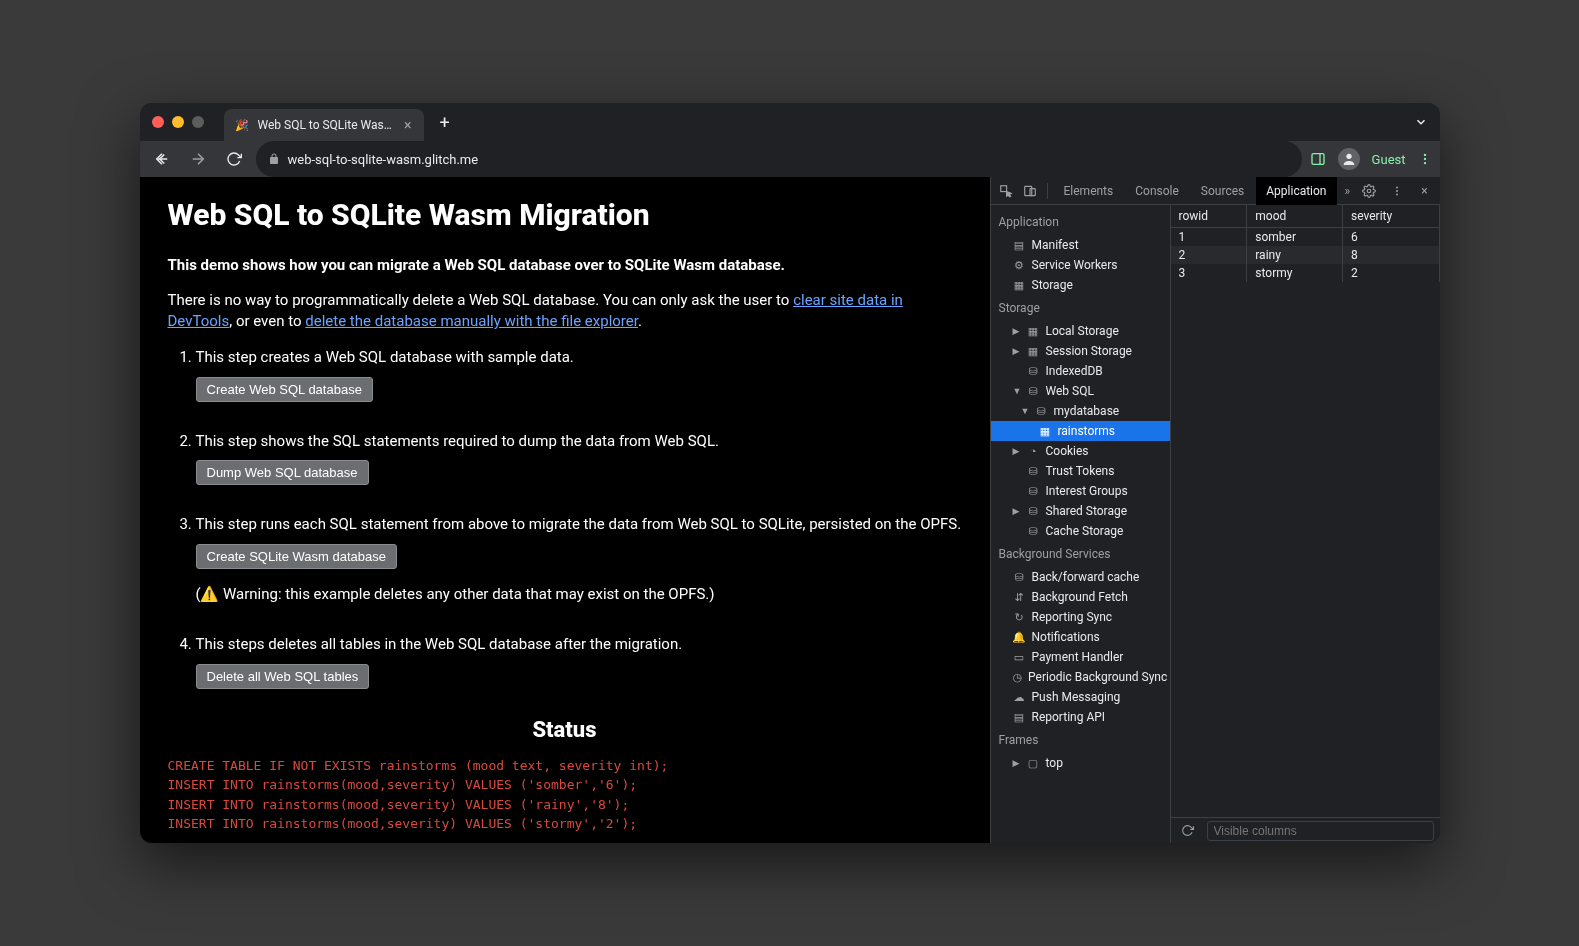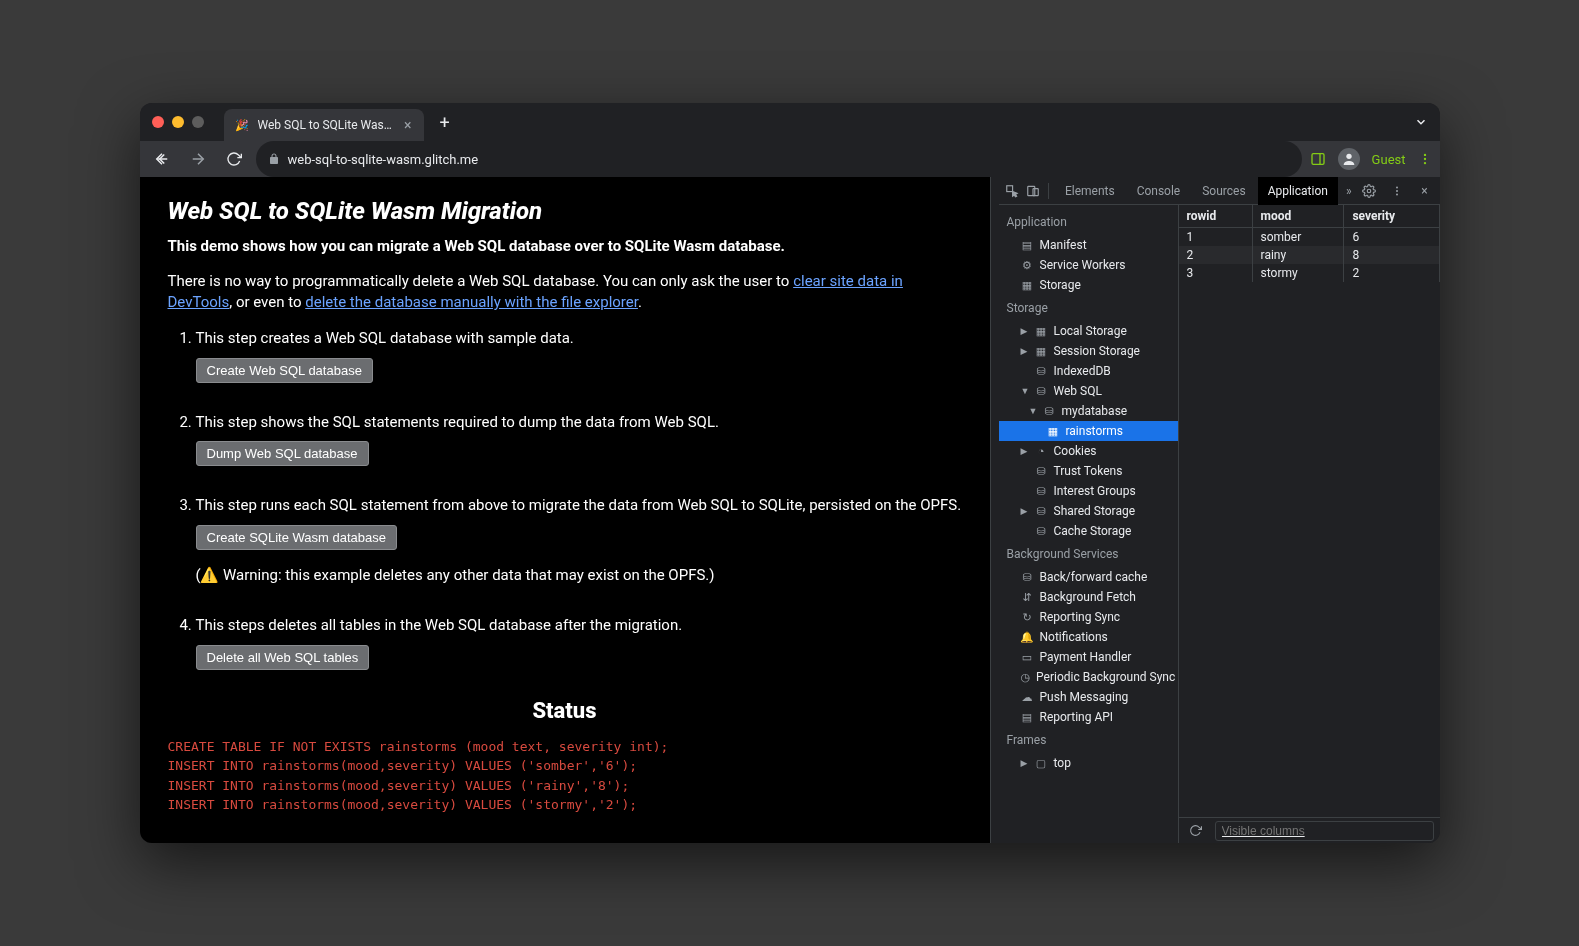--- a/index.html
+++ b/index.html
@@ -15,59 +15,59 @@
 .tab .favicon { width: 14px; height: 14px; display: inline-flex; align-items: center; justify-content: center; font-size: 11px; }
 .tab .txt { white-space: nowrap; overflow: hidden; text-overflow: ellipsis; flex: 1; }
 .tab .close { color: #9aa0a6; cursor: pointer; font-size: 14px; }
 .newtab { color: #e8eaed; font-size: 18px; cursor: pointer; margin-left: 8px; }
 .chev { margin-left: auto; color: #e8eaed; cursor: pointer; }
 .addrbar { height: 36px; background: #35363a; display: flex; align-items: center; padding: 0 8px; gap: 8px; }
 .navbtn { width: 28px; height: 28px; display: flex; align-items: center; justify-content: center; color: #9aa0a6; cursor: pointer; border-radius: 50%; }
 .navbtn.active { color: #e8eaed; }
 .omnibox { flex: 1; background: #202124; border-radius: 18px; height: 36px; display: flex; align-items: center; padding: 0 12px; gap: 8px; color: #e8eaed; font-size: 13px; }
 .lock { color: #9aa0a6; font-size: 12px; }
-.rightctrls { display: flex; align-items: center; gap: 12px; color: #84cc16; font-size: 13px; }
+.rightctrls { display: flex; align-items: center; gap: 12px; color: #86efac; font-size: 13px; }
 .avatar { width: 22px; height: 22px; border-radius: 50%; background: #5f6368; display: flex; align-items: center; justify-content: center; }
 .content-row { flex: 1; display: flex; overflow: hidden; }
 .page { flex: 1; background: #000; color: #fff; padding: 20px 28px; overflow-y: auto; font-size: 15px; }
-.page h1 { font-size: 24px; font-weight: 800; margin-bottom: 12px; font-style: italic; }
+.page h1 { font-size: 30px; font-weight: 800; margin-bottom: 24px; }
 .page h2 { font-size: 15px; font-weight: 700; margin-bottom: 16px; }
 .page p { margin-bottom: 14px; line-height: 1.4; }
 .page a { color: #6ba3ff; text-decoration: underline; }
 .page ol { padding-left: 28px; }
 .page ol li { margin-bottom: 28px; line-height: 1.5; }
 .page button { background: #6b6d70; color: #fff; border: 1px solid #8a8c8f; padding: 4px 10px; font-size: 13px; border-radius: 3px; cursor: pointer; margin-top: 8px; text-align: center; }
 .page .warn { margin-top: 14px; }
 .page h3 { font-size: 22px; font-weight: 800; margin: 18px 0 14px; text-align: center; }
 .status-code { font-family: "SF Mono", Menlo, Consolas, monospace; color: #d84a3f; font-size: 13px; line-height: 1.5; white-space: pre; }
 
-.devtools { width: 450px; background: #202124; display: flex; flex-direction: column; border-left: 1px solid #3c4043; font-size: 12px; color: #e8eaed; padding-left: 8px; }
+.devtools { width: 450px; background: #202124; display: flex; flex-direction: column; border-left: 1px solid #3c4043; font-size: 12px; color: #e8eaed; }
 .dt-tabs { height: 28px; display: flex; align-items: center; border-bottom: 1px solid #3c4043; padding: 0 4px; gap: 2px; }
 .dt-icon { width: 22px; height: 22px; display: flex; align-items: center; justify-content: center; color: #9aa0a6; cursor: pointer; }
 .dt-tab { padding: 6px 10px; color: #9aa0a6; cursor: pointer; height: 28px; display: flex; align-items: center; }
 .dt-tab.active { background: #000; color: #e8eaed; }
 .dt-more { margin-left: 2px; color: #9aa0a6; cursor: pointer; padding: 0 4px; }
 .dt-right { margin-left: auto; display: flex; gap: 6px; }
 .dt-body { flex: 1; display: flex; overflow: hidden; }
 .dt-sidebar { width: 180px; border-right: 1px solid #3c4043; overflow-y: auto; padding: 4px 0; }
 .dt-section { padding: 6px 8px; color: #9aa0a6; font-size: 12px; }
 .dt-item { padding: 3px 8px 3px 22px; display: flex; align-items: center; gap: 6px; cursor: pointer; color: #e8eaed; white-space: nowrap; }
 .dt-item.sub1 { padding-left: 30px; }
 .dt-item.sub3 { padding-left: 48px; }
 .dt-item.selected { background: #1a73e8; color: #fff; }
 .dt-item .arrow { width: 8px; display: inline-block; color: #9aa0a6; font-size: 9px; }
 .dt-item .ic { width: 13px; height: 13px; display: inline-flex; align-items: center; justify-content: center; color: #9aa0a6; font-size: 11px; }
 .dt-item.selected .ic { color: #fff; }
 .dt-main { flex: 1; display: flex; flex-direction: column; overflow: hidden; }
 .table-wrap { flex: 1; overflow: auto; }
 table { width: 100%; border-collapse: collapse; font-size: 12px; }
-th { text-align: left; padding: 4px 8px; background: #202124; border-bottom: 1px solid #3c4043; border-right: 1px solid #3c4043; font-weight: 700; color: #e8eaed; }
+th { text-align: left; padding: 4px 8px; background: #202124; border-bottom: 1px solid #3c4043; border-right: 1px solid #3c4043; font-weight: 400; color: #e8eaed; }
 td { padding: 2px 8px; border-right: 1px solid #3c4043; color: #e8eaed; }
 tr.odd td { background: #292a2d; }
-.dt-footer { height: 26px; border-top: 1px solid #3c4043; display: flex; align-items: center; padding: 0 6px; gap: 8px; text-decoration: underline; }
+.dt-footer { height: 26px; border-top: 1px solid #3c4043; display: flex; align-items: center; padding: 0 6px; gap: 8px; }
 .dt-footer input { flex: 1; background: transparent; border: 1px solid #3c4043; color: #9aa0a6; font-size: 12px; padding: 2px 6px; border-radius: 3px; outline: none; }
 svg { display: block; }
 </style>
 </head>
 <body>
 
 <div class="window">
 
   <div class="titlebar">
     <div class="traffic">

